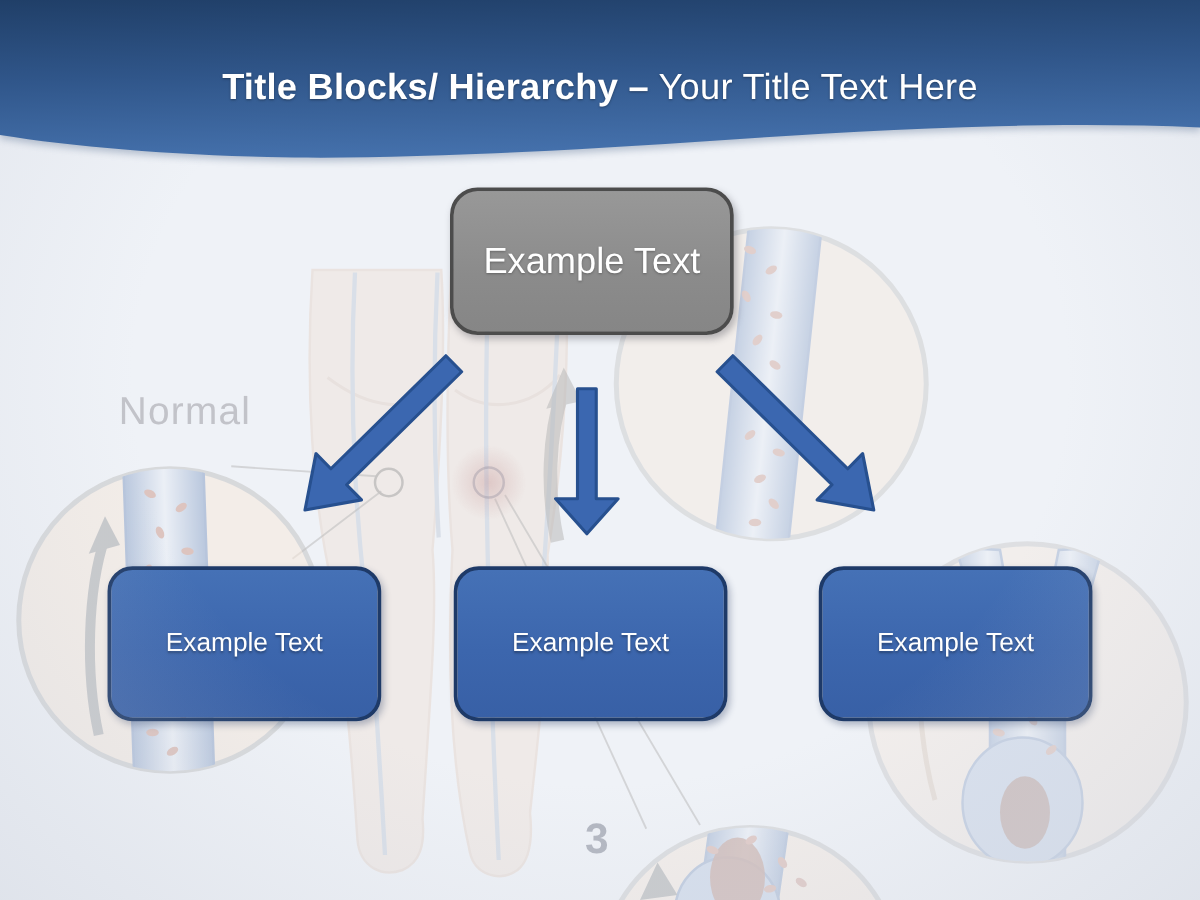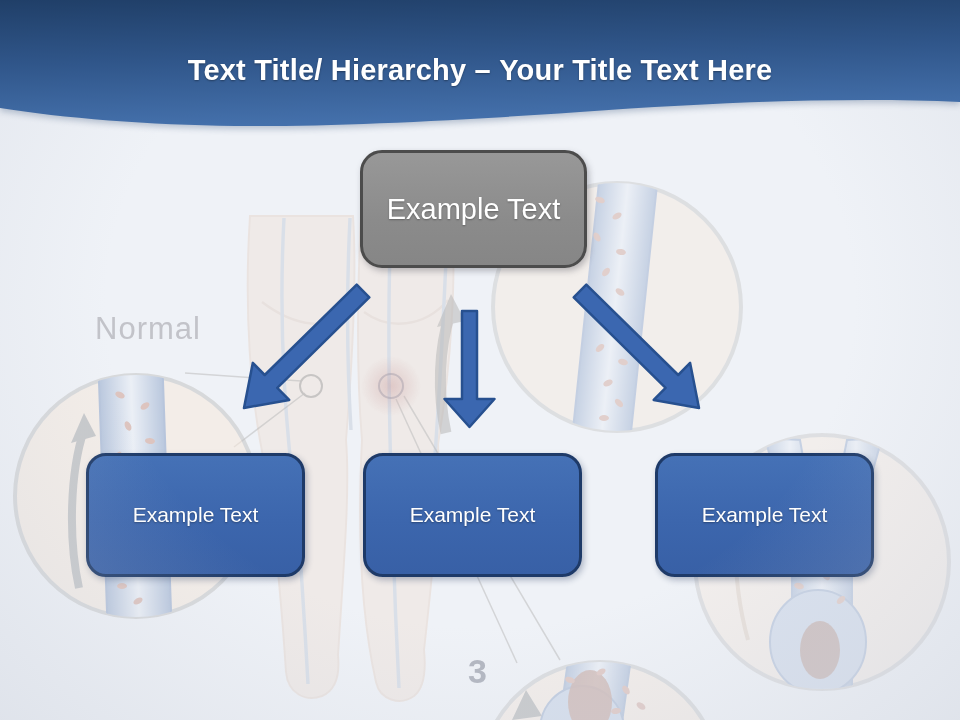--- a/index.html
+++ b/index.html
@@ -8,21 +8,21 @@
   .slide{position:relative;width:960px;height:720px;background:#eff2f7;}
   .vignette{position:absolute;inset:0;pointer-events:none;z-index:5;
        background:radial-gradient(ellipse at 50% 42%, rgba(255,255,255,0) 55%, rgba(198,204,216,.38) 100%);}
   
   .header{position:absolute;top:0;left:0;width:960px;height:150px;z-index:6;}
   .header svg{position:absolute;top:0;left:0;filter:drop-shadow(0 3px 3px rgba(110,130,160,.45));}
   .title{position:absolute;top:54px;left:0;width:100%;text-align:center;
        color:#fff;font-size:29px;letter-spacing:.2px;
        text-shadow:0 1px 2px rgba(0,0,0,.35);white-space:nowrap;}
   .title .bold{font-weight:700;}
-  .title .reg{font-weight:700;}
+  .title .reg{font-weight:400;}
   
   .bg-art{position:absolute;top:0;left:0;z-index:1;}
   .bg-label{position:absolute;color:#c2c3c9;z-index:2;user-select:none;}
   .normal-label{left:95px;top:311px;font-size:31px;letter-spacing:1px;}
   .page-number{left:468px;top:652px;font-size:34px;font-weight:700;color:#b2b6c0;}
   
   .arrows{position:absolute;top:0;left:0;z-index:3;}
   
   .node{position:absolute;display:flex;align-items:center;justify-content:center;
        color:#fff;text-align:center;z-index:4;box-sizing:border-box;}
@@ -216,19 +216,19 @@
       <defs>
         <linearGradient id="hdr" x1="0" y1="0" x2="0.18" y2="1">
           <stop offset="0" stop-color="#203f68"></stop>
           <stop offset="0.5" stop-color="#30568a"></stop>
           <stop offset="1" stop-color="#4470ab"></stop>
         </linearGradient>
       </defs>
       <path d="M0,0 L960,0 L960,102 C850,97 720,102 580,112 C450,121 330,127 235,126 C150,125 62,118 0,108 Z" fill="url(#hdr)"></path>
     </svg>
     <div class="title">
-      <span class="bold">Text Title/ Hierarchy –</span>
+      <span class="bold">Title Blocks/ Hierarchy –</span>
       <span class="reg">Your Title Text Here</span>
     </div>
   </div>
 
   <div class="vignette"></div>
 </div>
 
 </body></html>

